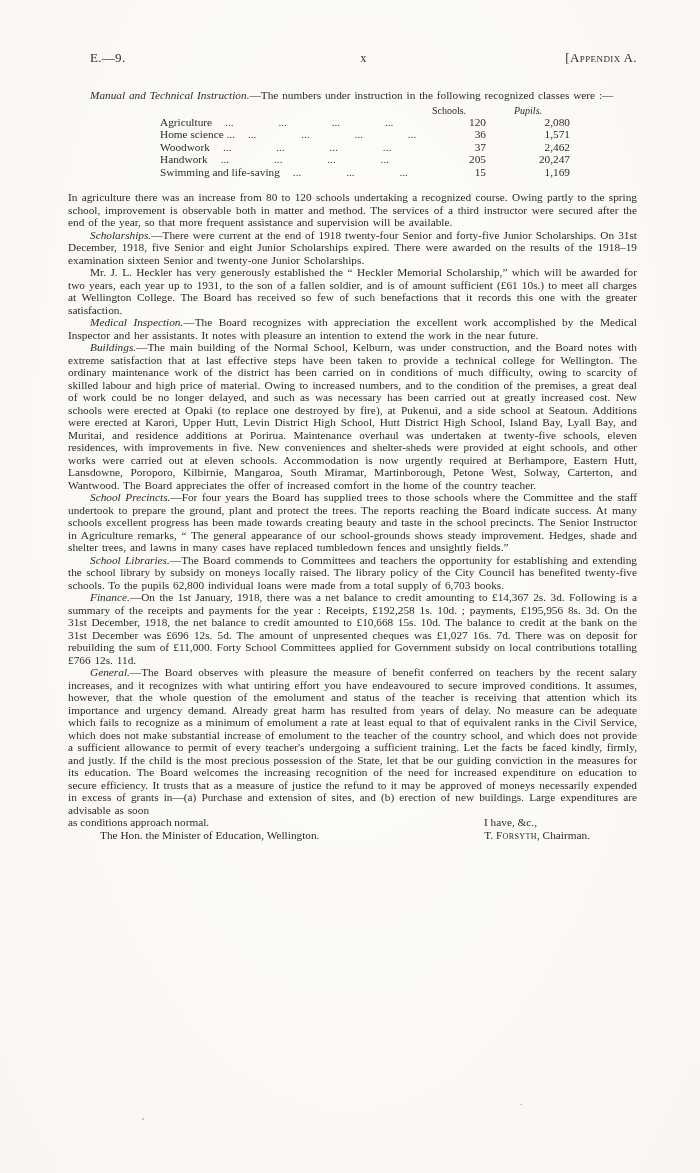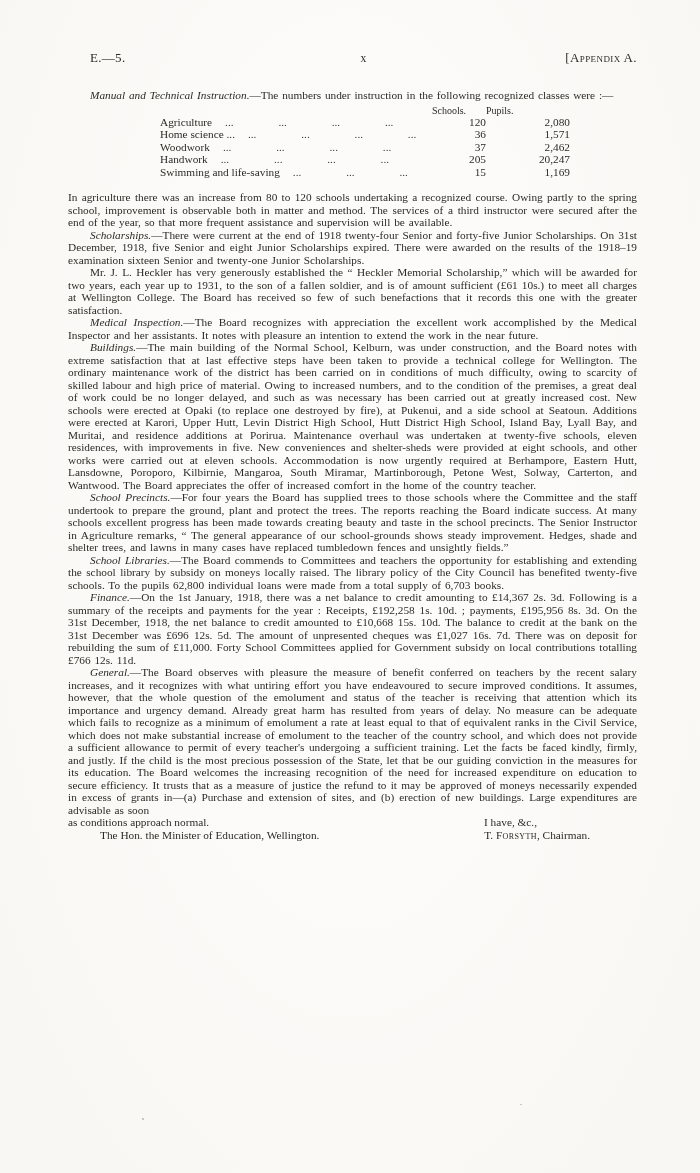--- a/index.html
+++ b/index.html
@@ -19,39 +19,39 @@
   .page-header{display:flex;align-items:baseline;margin-bottom:24px;}
   .page-header .hl{flex:1;font-size:13px;letter-spacing:0.3px;padding-left:22px;}
   .page-header .hc{flex:1;text-align:center;font-size:11.5px;}
   .page-header .hr{flex:1;text-align:right;font-size:13px;font-variant:small-caps;letter-spacing:0.4px;}
   p.para{margin:0;text-align:justify;word-spacing:1px;}
   p.ind{text-indent:22px;}
   p.para i{font-style:italic;margin-top:27px;}
   .stats{margin:4px 0 13px 0;padding-right:67px;}
   .t-head{display:flex;justify-content:flex-end;font-size:10px;line-height:11px;}
   .t-head .h-schools{width:74px;text-align:center;}
-  .t-head .h-pupils{width:84px;text-align:left;}
+  .t-head .h-pupils{width:84px;text-align:center;font-style:italic;}
   .t-row{display:flex;line-height:12.4px;}
   .t-label{padding-left:92px;white-space:nowrap;}
   .t-dots{flex:1;overflow:hidden;white-space:nowrap;word-spacing:42px;padding-left:13px;color:#3a3831;}
   .t-schools{width:62px;text-align:right;}
   .t-pupils{width:84px;text-align:right;}
   .close1{display:flex;justify-content:space-between;padding-right:100px;}
   .close2{display:flex;justify-content:space-between;padding-left:32px;padding-right:47px;text-align:right;}
   .sc{font-variant:small-caps;letter-spacing:0.4px;}
   .speck{position:absolute;background:#b9b6ae;border-radius:50%;}
 </style>
 </head>
 <body>
 
 <div class="page">
   <div class="content">
 
     <div class="page-header">
-      <span class="hl">E.—5.</span>
+      <span class="hl">E.—9.</span>
       <span class="hc">x</span>
       <span class="hr">[Appendix A.</span>
     </div>
 
     <p class="para ind"><i>Manual and Technical Instruction.</i><span>—The numbers under instruction in the following recognized classes were :—</span></p>
 
     <div class="stats">
       <div class="t-head">
         <span class="h-schools">Schools.</span>
         <span class="h-pupils">Pupils.</span>

